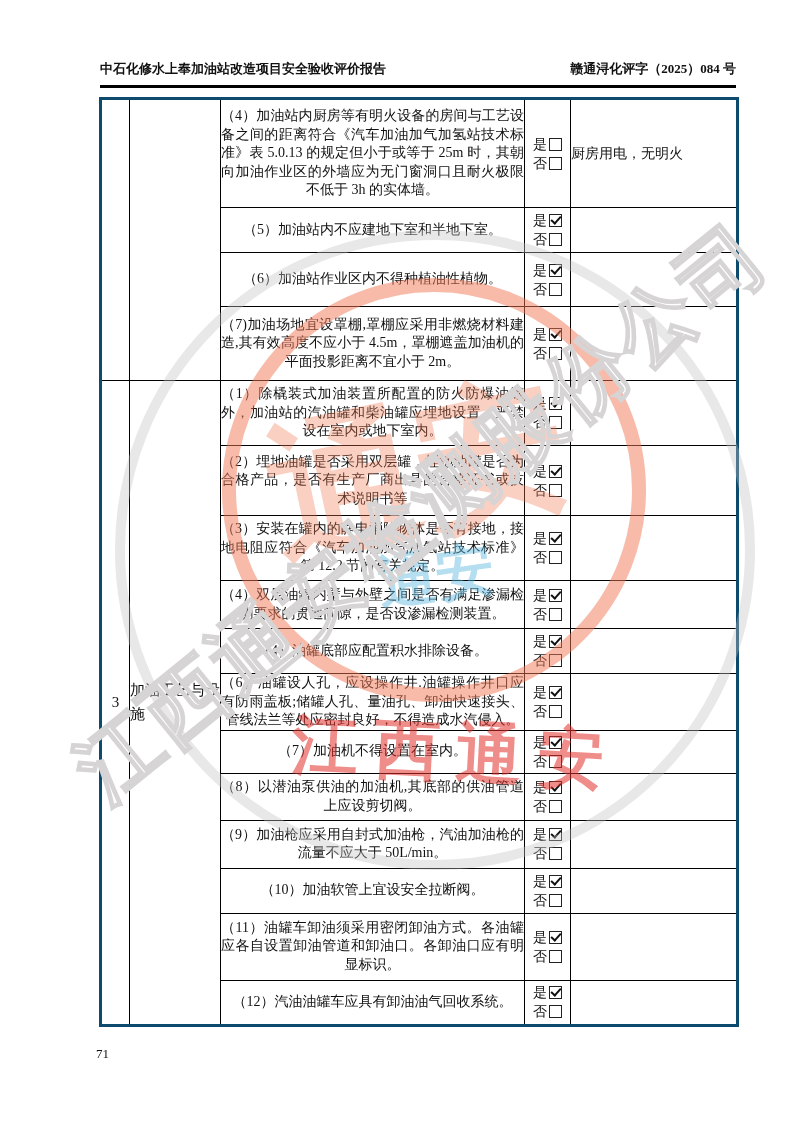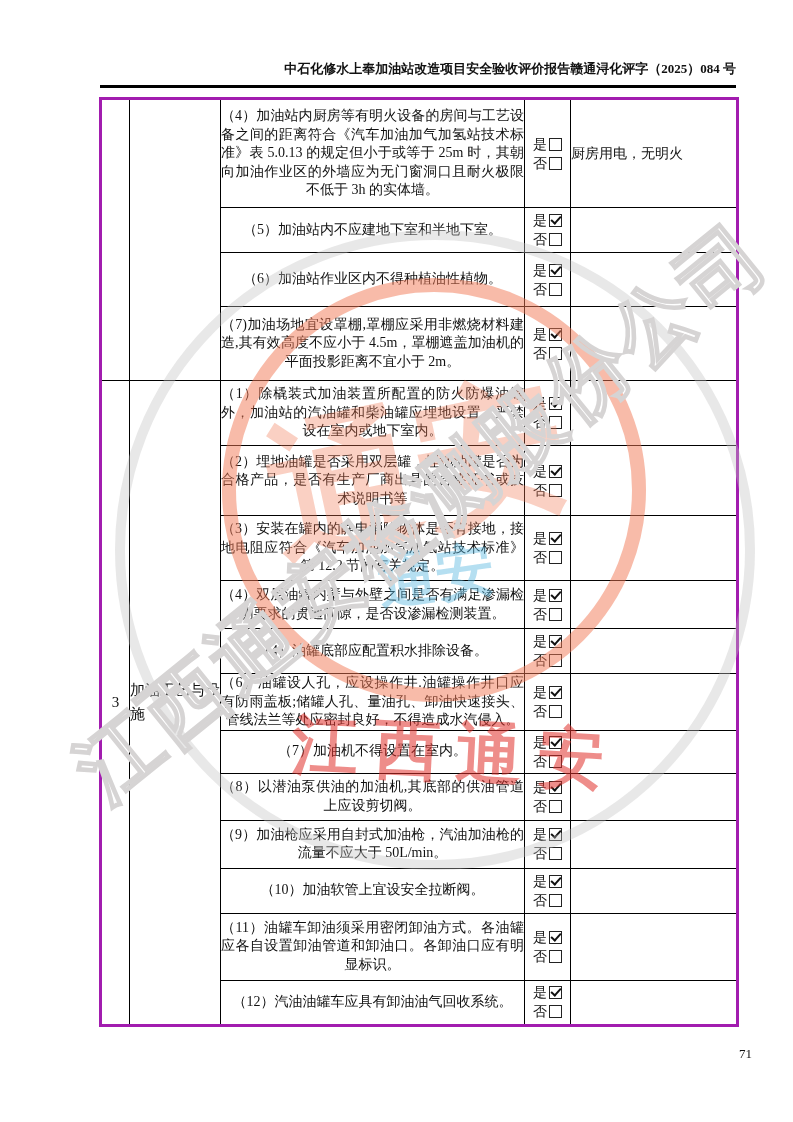--- a/index.html
+++ b/index.html
@@ -3,44 +3,44 @@
 <meta charset="utf-8">
 <style>
   html,body{margin:0;padding:0;}
   body{
     width:793px;height:1122px;position:relative;background:#ffffff;
     font-family:"Liberation Serif","DejaVu Serif",serif;color:#111;
     overflow:hidden;
   }
   
   .hdr{position:absolute;top:60px;left:100px;width:636px;display:flex;
-       justify-content:flex-end;font-size:13px;font-weight:bold;}
+       justify-content:space-between;font-size:13px;font-weight:bold;}
   .hdr-rule{position:absolute;top:85px;left:100px;width:636px;height:3px;background:#000;}
   
   .tblwrap{position:absolute;top:97px;left:99px;z-index:1;}
-  table.chk{border-collapse:collapse;table-layout:fixed;width:637px;border:3px solid #a21caf;}
+  table.chk{border-collapse:collapse;table-layout:fixed;width:637px;border:3px solid #0c4a6e;}
   table.chk td{border:1px solid #000;vertical-align:middle;padding:0;}
   td.c-no{text-align:center;font-size:15px;}
   td.c-cat{text-align:left;font-size:15px;line-height:1.65;padding:0 8px;}
   td.c-item{
     font-size:14px;line-height:18.5px;padding:2px 6px;
     text-align:justify;text-align-last:center;text-justify:inter-ideograph;
   }
   td.c-check{font-size:14px;}
   .ckline{display:flex;align-items:center;justify-content:center;gap:2px;line-height:19px;}
   .box{display:inline-block;width:11px;height:11px;border:1.5px solid #222;
        position:relative;background:#fff;}
   .box.on::after{
     content:'';position:absolute;left:1px;top:1px;width:8px;height:4px;
     border-left:2px solid #111;border-bottom:2px solid #111;
     transform:rotate(-48deg);transform-origin:center;
   }
   td.c-remark{font-size:14px;text-align:left;padding:0 4px;}
   
-  .ftr{position:absolute;top:1046px;left:116px;width:636px;text-align:right;font-size:13px;}
+  .ftr{position:absolute;top:1046px;left:96px;width:636px;text-align:left;font-size:13px;}
   
   .wm{position:absolute;inset:0;pointer-events:none;z-index:3;}
   .wm-ring-gray{
     position:absolute;left:115px;top:230px;width:620px;height:620px;
     border:10px solid rgba(195,195,195,0.38);border-radius:50%;
   }
   .wm-outline{
     position:absolute;left:88px;top:728px;white-space:nowrap;
     font-size:82px;font-weight:bold;letter-spacing:4px;
     color:rgba(0,0,0,0);-webkit-text-stroke:2px #d6d4d4;

